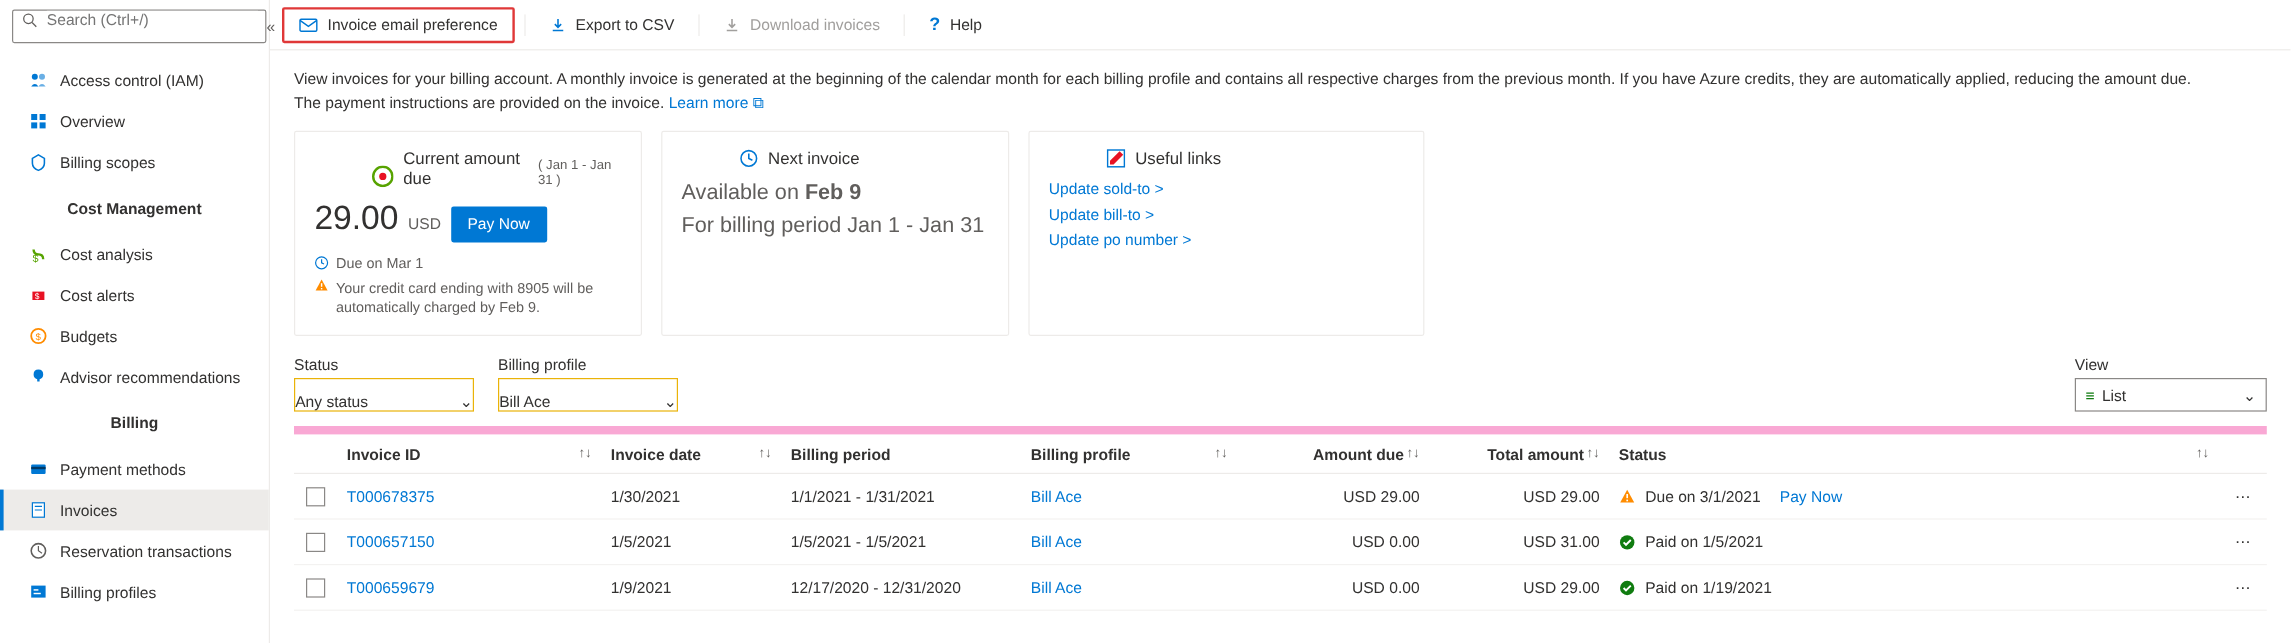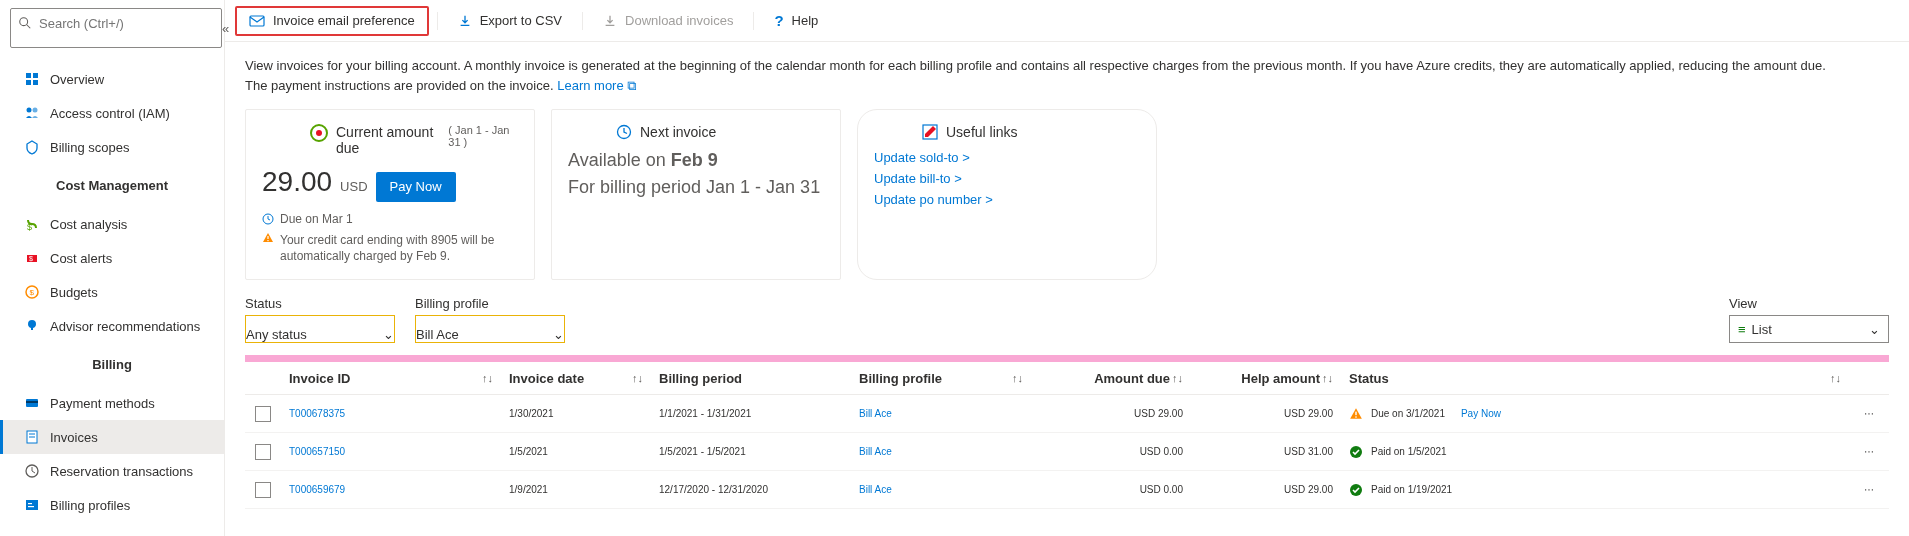--- a/index.html
+++ b/index.html
@@ -1,19 +1,19 @@
 <!DOCTYPE html>
 <html><head>
 <meta charset="utf-8">
 <style>
 * { box-sizing: border-box; margin: 0; padding: 0; }
 body { font-family: "Segoe UI", -apple-system, sans-serif; font-size: 13px; color: #323130; background: #fff; display: flex; height: 536px; width: 1909px; overflow: hidden; }
 .sidebar { width: 225px; border-right: 1px solid #edebe9; display: flex; flex-direction: column; padding-top: 8px; background:#fff; }
 .search-wrap { padding: 0 10px 8px 10px; display:flex; align-items:center; }
-.search-box { display:flex; align-items:flex-end; border:1px solid #8a8886; border-radius:2px; height:40px; flex:1; padding:16px 6px; }
+.search-box { display:flex; align-items:flex-start; border:1px solid #8a8886; border-radius:2px; height:28px; flex:1; padding:0 6px; }
 .search-box input { border:none; outline:none; font-size:13px; flex:1; margin-left:6px; color:#605e5c; }
 .collapse { width:24px; text-align:center; color:#605e5c; cursor:pointer; }
 .nav-group { padding: 6px 0; }
 .nav-heading { font-weight:600; font-size:13px; padding:8px 14px;text-align:center; }
 .nav-item { display:flex; align-items:center; height:34px; padding:0 14px; cursor:pointer; gap:10px; }
 .nav-item.active { background:#edebe9; }
 .nav-item .strip { width:3px; height:100%; margin-left:-14px; margin-right:11px; }
 .nav-item.active .strip { background:#0078d4; }
 .nav-icon { width:16px; height:16px; display:inline-flex; justify-content:center; align-items:center; }
 .main { flex:1; display:flex; flex-direction:column; overflow:hidden; }
@@ -22,22 +22,22 @@
 .tb-btn.highlight { border:2px solid #e03838; border-radius:2px; }
 .tb-btn.disabled { color:#a19f9d; cursor:default; }
 .tb-sep { width:1px; height:18px; background:#edebe9; margin:0 4px; }
 .content { padding:14px 20px; overflow:auto; flex:1; }
 .desc { color:#323130; line-height:1.5; margin-bottom:14px; max-width: 1600px; }
 .desc a { color:#0078d4; text-decoration:none; }
 .cards { display:flex; gap:16px; margin-bottom:16px; }
 .card { border:1px solid #edebe9; border-radius:2px; padding:14px 16px; }
 .card.c1 { width:290px; }
 .card.c2 { width:290px; }
-.card.c3 { width:300px;border-radius:20px; }
-.card-title { display:flex; align-items:flex-start; gap:8px; font-size:14px; margin-bottom:10px;padding-left:48px; }
+.card.c3 { width:330px; }
+.card-title { display:flex; align-items:flex-end; gap:8px; font-size:14px; margin-bottom:10px;padding-left:48px; }
 .amount-row { display:flex; align-items:baseline; gap:8px; margin-bottom:10px; }
 .amount { font-size:28px; font-weight:400; }
 .amt-cur { font-size:13px; color:#605e5c; }
 .pay-btn { background:#0078d4; color:#fff; border:none; height:30px; padding:0 14px; font-size:13px; cursor:pointer; border-radius:2px; }
 .due-line { display:flex; align-items:center; gap:6px; color:#605e5c; font-size:12px; margin-bottom:6px; }
 .warn-line { display:flex; align-items:flex-start; gap:6px; color:#605e5c; font-size:12px; line-height:1.4; }
 .sub-line { color:#605e5c; font-size:18px; margin-bottom:6px; }
 .link { color:#0078d4; font-size:13px; display:block; margin-bottom:6px; cursor:pointer; }
 .filters { display:flex; gap:20px; align-items:flex-end; margin-bottom:12px; }
 .filter-col { display:flex; flex-direction:column; gap:4px; }
@@ -52,21 +52,21 @@
 .col-id { width:220px; }
 .col-date { width:150px; }
 .col-period { width:200px; }
 .col-profile { width:140px; }
 .col-amt { width:160px; justify-content:flex-end; }
 .col-total { width:150px; justify-content:flex-end; }
 .col-status { flex:1; }
 .col-more { width:40px; justify-content:center; }
 .sort-arrows { color:#605e5c; font-size:11px; margin-left:auto; }
 .space { width:40px; }
-.trow { display:flex; align-items:center; height:38px; border-bottom:1px solid #f3f2f1; font-size:10px; }
+.trow { display:flex; align-items:center; height:38px; border-bottom:1px solid #f3f2f1; font-size:13px; }
 .tlink { color:#0078d4; cursor:pointer; }
 .status-cell { display:flex; align-items:center; gap:8px; }
 .chkbox { width:16px; height:16px; border:1px solid #8a8886; background:#fff; cursor:pointer; }
 .paynow { color:#0078d4; cursor:pointer; margin-left:8px; }
 svg { display:block; }
 </style>
 </head>
 <body>
 
 <div class="sidebar">
@@ -81,39 +81,39 @@
       <input placeholder="Search (Ctrl+/)" style="">
     </div>
     <div class="collapse">«</div>
   </div>
 
   <div class="nav-group" id="nav-general">
       <div class="nav-item">
         <span class="strip"></span>
         <span class="nav-icon">
           <svg width="16" height="16" viewBox="0 0 16 16">
+            <circle cx="5" cy="5" r="2.5" fill="#0078d4"></circle>
+            <circle cx="11" cy="5" r="2.5" fill="#69afe5"></circle>
+            <path d="M2 13 Q5 9 8 13" fill="#0078d4"></path>
+            <path d="M8 13 Q11 9 14 13" fill="#69afe5"></path>
+          </svg>
+        </span>
+        <span>Access control (IAM)</span>
+      </div>
+      <div class="nav-item">
+        <span class="strip"></span>
+        <span class="nav-icon">
+          <svg width="16" height="16" viewBox="0 0 16 16">
             <rect x="2" y="2" width="5" height="5" fill="#0078d4"></rect>
             <rect x="9" y="2" width="5" height="5" fill="#0078d4"></rect>
             <rect x="2" y="9" width="5" height="5" fill="#0078d4"></rect>
             <rect x="9" y="9" width="5" height="5" fill="#0078d4"></rect>
           </svg>
         </span>
         <span>Overview</span>
-      </div>
-      <div class="nav-item">
-        <span class="strip"></span>
-        <span class="nav-icon">
-          <svg width="16" height="16" viewBox="0 0 16 16">
-            <circle cx="5" cy="5" r="2.5" fill="#0078d4"></circle>
-            <circle cx="11" cy="5" r="2.5" fill="#69afe5"></circle>
-            <path d="M2 13 Q5 9 8 13" fill="#0078d4"></path>
-            <path d="M8 13 Q11 9 14 13" fill="#69afe5"></path>
-          </svg>
-        </span>
-        <span>Access control (IAM)</span>
       </div>
       <div class="nav-item">
         <span class="strip"></span>
         <span class="nav-icon">
           <svg width="16" height="16" viewBox="0 0 16 16">
             <path d="M8 2 L13 5 V9 Q13 13 8 15 Q3 13 3 9 V5 Z" fill="none" stroke="#0078d4" stroke-width="1.3"></path>
           </svg>
         </span>
         <span>Billing scopes</span>
       </div>
@@ -360,21 +360,21 @@
             <span>Billing profile</span>
           </div>
         <div class="th space">
             <span class="sort-arrows">↑↓</span>
           </div>
         <div class="th col-amt">
             <span>Amount due</span>
             <span class="sort-arrows" style="margin-left:2px">↑↓</span>
           </div>
         <div class="th col-total">
-            <span>Help amount</span>
+            <span>Total amount</span>
             <span class="sort-arrows" style="margin-left:2px">↑↓</span>
           </div>
         <div class="th col-status">
             <span>Status</span>
             <span class="sort-arrows">↑↓</span>
           </div>
         <div class="th col-more"></div>
       </div>
       <div id="tbody">
           <div class="trow">

